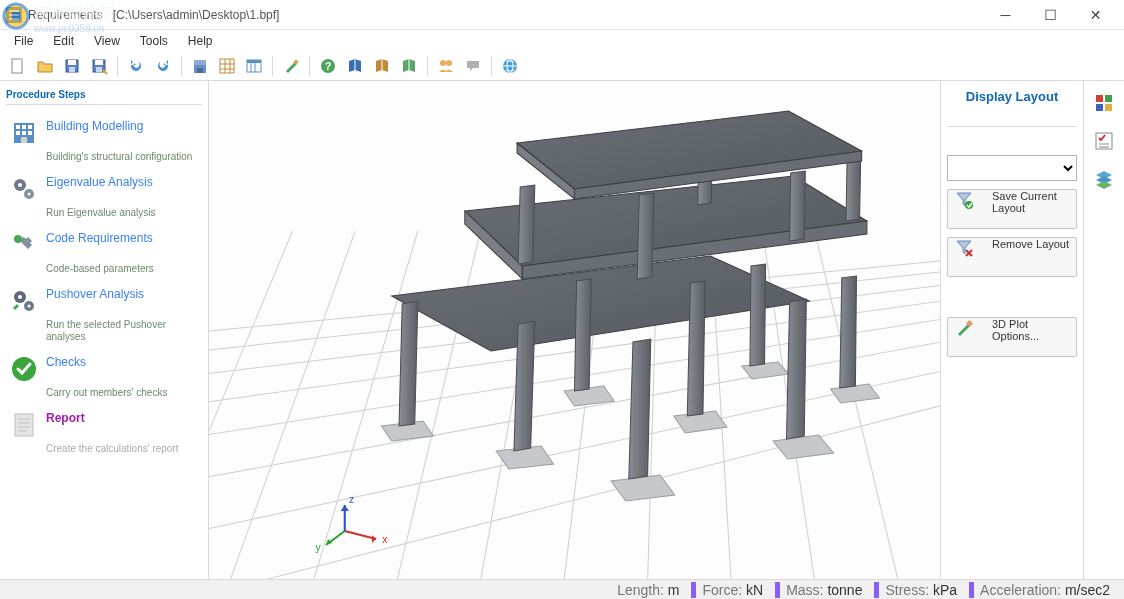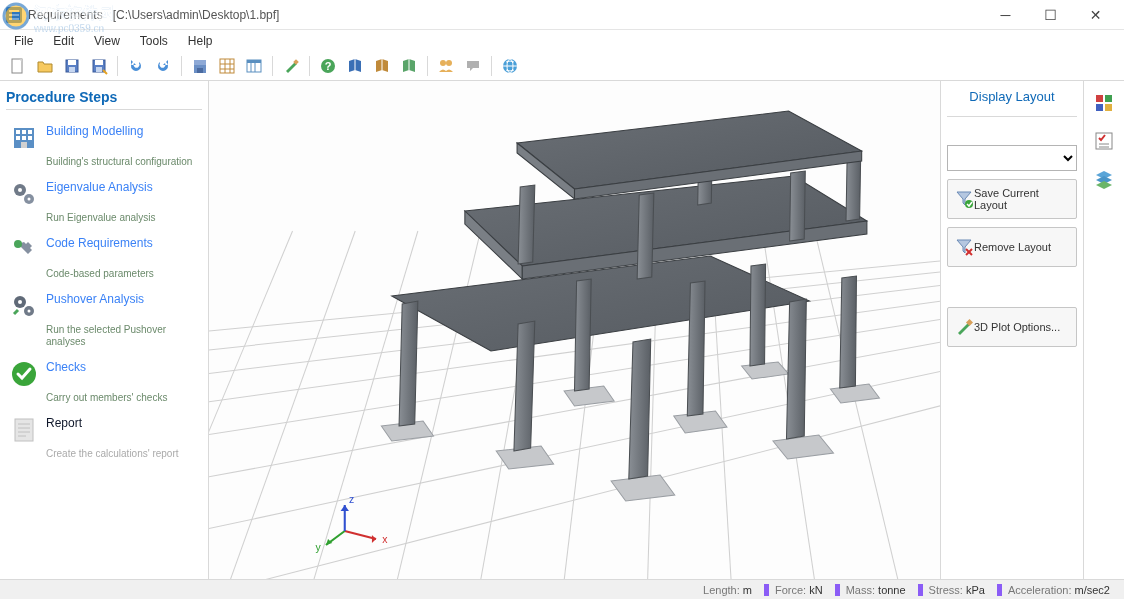--- a/index.html
+++ b/index.html
@@ -21,47 +21,47 @@
 
 
 .toolbar { height: 30px; background: #fff; border-bottom: 1px solid #d9d9d9; display: flex; align-items: center; padding: 2px 6px; gap: 3px; }
 .toolbar .tbtn { width: 24px; height: 24px; display: flex; align-items: center; justify-content: center; cursor: pointer; border-radius: 2px; }
 .toolbar .tbtn svg { width: 18px; height: 18px; }
 .toolbar .sep { width: 1px; height: 20px; background: #d9d9d9; margin: 0 3px; }
 
 
 .main { flex: 1; display: flex; background: #fff; min-height: 0; }
 .left-panel { width: 209px; background: #fff; border-right: 1px solid #d9d9d9; padding: 8px 6px; }
-.left-panel .panel-title { color: #0f69b7; font-size: 14px; font-weight: 600; border-bottom: 1px solid #d9d9d9; padding-bottom: 4px; margin-bottom: 8px; }
+.left-panel .panel-title { color: #0f69b7; font-size: 10px; font-weight: 600; border-bottom: 1px solid #d9d9d9; padding-bottom: 4px; margin-bottom: 8px; }
 .proc-step { display: flex; gap: 8px; padding: 6px 4px; cursor: pointer; align-items: flex-start; }
 .proc-step .step-icon { width: 28px; height: 28px; flex-shrink: 0; }
 .proc-step .step-title { color: #3b82f6; font-size: 12px; font-weight: 500; line-height: 14px; }
-.proc-step.disabled .step-title { color: #0f172a; }
+.proc-step.disabled .step-title { color: #a21caf; font-weight: bold; }
 .proc-step .step-desc { color: #6b8a6b; font-size: 10px; line-height: 12px; margin-top: 18px; }
 .proc-step.disabled .step-desc { color: #aaa; }
 
 
 .viewport { flex: 1; position: relative; background: #fdfdfd; overflow: hidden; border-right: 1px solid #d9d9d9; }
 .viewport svg { width: 100%; height: 100%; display: block; }
 
 
 .right-panel { width: 143px; background: #fff; border-right: 1px solid #d9d9d9; padding: 8px 6px; display: flex; flex-direction: column; gap: 8px; }
-.right-panel .panel-title2 { color: #0f69b7; font-size: 13px; font-weight: 400; text-align: center; padding-bottom: 12px; border-bottom: 1px solid #d9d9d9; margin-bottom: 4px; }
+.right-panel .panel-title2 { color: #0f69b7; font-size: 13px; font-weight: 700; text-align: center; padding-bottom: 22px; border-bottom: 1px solid #d9d9d9; margin-bottom: 4px; }
 .right-panel select { width: 100%; height: 22px; font-size: 11px; border: 1px solid #b4b4b4; background: #fff; padding: 12px 3px; margin-top: 16px; }
-.right-panel .rbtn { display: flex; align-items: center; gap: 0; border: 1px solid #c6c6c6; background: #f7f7f7; height: 40px; padding: 0 6px; cursor: pointer; font-size: 11px; color: #333; border-radius: 2px; }
+.right-panel .rbtn { display: flex; align-items: flex-start; gap: 18px; border: 1px solid #c6c6c6; background: #f7f7f7; height: 40px; padding: 0 6px; cursor: pointer; font-size: 11px; color: #333; border-radius: 2px; }
 .right-panel .rbtn svg { width: 20px; height: 20px; flex-shrink: 0; }
 .right-panel .gap { height: 24px; }
 
 
 .right-strip { width: 40px; background: #fff; display: flex; flex-direction: column; align-items: center; padding-top: 8px; gap: 10px; }
 .right-strip .sbtn { width: 28px; height: 28px; display: flex; align-items: center; justify-content: center; cursor: pointer; border-radius: 2px; }
 .right-strip .sbtn svg { width: 22px; height: 22px; }
 
 
-.statusbar { height: 20px; background: #f0f0f0; border-top: 1px solid #d9d9d9; display: flex; align-items: center; justify-content: flex-end; padding: 0 8px; gap: 6px; font-size: 11px; color: #555; }
+.statusbar { height: 20px; background: #f0f0f0; border-top: 1px solid #d9d9d9; display: flex; align-items: center; justify-content: flex-end; padding: 0 8px; gap: 6px; font-size: 14px; color: #555; }
 .statusbar .cell { border-left: 5px solid #8b5cf6; padding: 0 6px; }
 .statusbar .cell:first-child { border-left:none; }
 .statusbar .cell .lbl { color: #777; }
 .statusbar .cell .val { color: #333; }
 </style>
 </head>
 <body>
 
 <div class="titlebar">
   <svg class="app-icon" viewBox="0 0 16 16">

